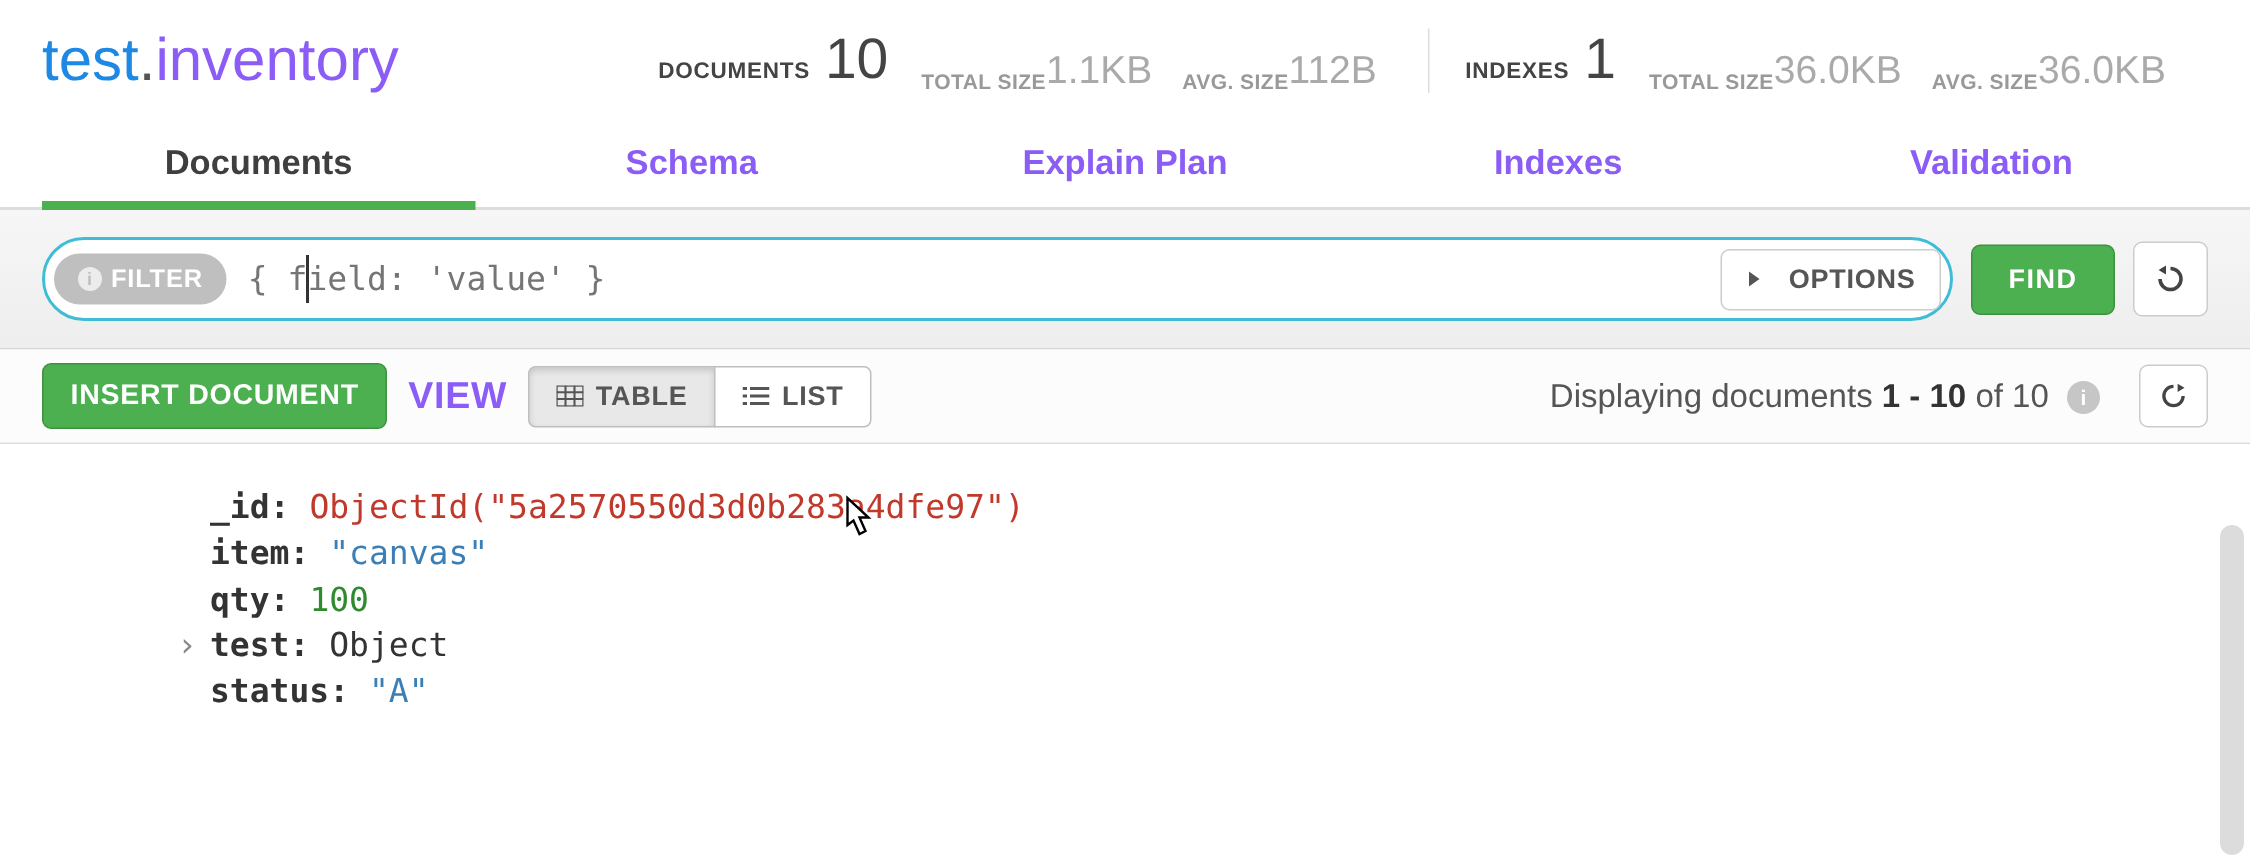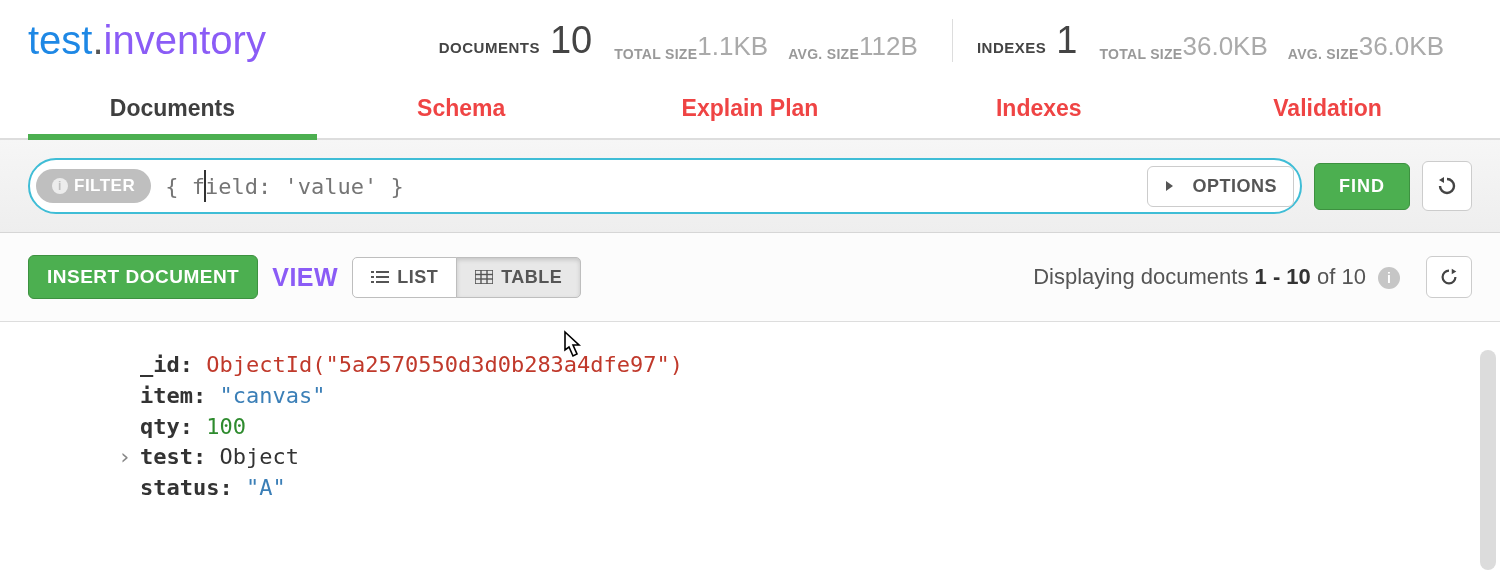--- a/index.html
+++ b/index.html
@@ -82,21 +82,21 @@
     border-bottom: 2px solid #ddd;
     padding: 0 28px;
     margin-top: 10px;
   }
   .tab {
     flex: 1;
     text-align: center;
     padding: 14px 0 12px 0;
     font-size: 23px;
     font-weight: 600;
-    color: #ef4444;
+    color: #8b5cf6;
     cursor: pointer;
     border-bottom: 6px solid transparent;
     margin-bottom: -2px;
   }
   .tab.active {
     color: #3f3f3f;
     border-bottom-color: #4caf50;
   }
 
   .filter-bar {
@@ -183,21 +183,21 @@
     display: flex;
     align-items: center;
     justify-content: center;
     color: #555;
     cursor: pointer;
   }
 
   .toolbar {
     display: flex;
     align-items: center;
-    padding: 22px 28px;
+    padding: 9px 28px;
     border-bottom: 1px solid #ddd;
     gap: 14px;
     background: #fcfcfc;
   }
   .insert-btn {
     background: #4caf50;
     border: 1px solid #3d9140;
     color: #fff;
     font-weight: 800;
     font-size: 19px;
@@ -379,41 +379,41 @@
       <path d="M12 5 A7 7 0 1 1 5 12" fill="none" stroke="#444" stroke-width="2.4"></path>
       <polygon points="9,3 4,6 9,9" fill="#444"></polygon>
     </svg>
   </button>
 </div>
 
 <div class="toolbar">
   <button class="insert-btn">INSERT DOCUMENT</button>
   <span class="view-label">VIEW</span>
   <div class="toggle-group">
+    <button class="toggle-btn hover">
+      <svg width="18" height="14" viewBox="0 0 18 14">
+        <rect x="0" y="0" width="18" height="14" fill="none" stroke="#555" stroke-width="1.6"></rect>
+        <line x1="0" y1="4.5" x2="18" y2="4.5" stroke="#555" stroke-width="1.4"></line>
+        <line x1="0" y1="9" x2="18" y2="9" stroke="#555" stroke-width="1.4"></line>
+        <line x1="6" y1="0" x2="6" y2="14" stroke="#555" stroke-width="1.4"></line>
+        <line x1="12" y1="0" x2="12" y2="14" stroke="#555" stroke-width="1.4"></line>
+      </svg>
+      <span>TABLE</span>
+    </button>
     <button class="toggle-btn">
       <svg width="18" height="14" viewBox="0 0 18 14">
         <rect x="0" y="1" width="3" height="2" fill="#555"></rect>
           <rect x="5" y="1" width="13" height="2" fill="#555"></rect>
         <rect x="0" y="6" width="3" height="2" fill="#555"></rect>
           <rect x="5" y="6" width="13" height="2" fill="#555"></rect>
         <rect x="0" y="11" width="3" height="2" fill="#555"></rect>
           <rect x="5" y="11" width="13" height="2" fill="#555"></rect>
       </svg>
       <span>LIST</span>
     </button>
-    <button class="toggle-btn hover">
-      <svg width="18" height="14" viewBox="0 0 18 14">
-        <rect x="0" y="0" width="18" height="14" fill="none" stroke="#555" stroke-width="1.6"></rect>
-        <line x1="0" y1="4.5" x2="18" y2="4.5" stroke="#555" stroke-width="1.4"></line>
-        <line x1="0" y1="9" x2="18" y2="9" stroke="#555" stroke-width="1.4"></line>
-        <line x1="6" y1="0" x2="6" y2="14" stroke="#555" stroke-width="1.4"></line>
-        <line x1="12" y1="0" x2="12" y2="14" stroke="#555" stroke-width="1.4"></line>
-      </svg>
-      <span>TABLE</span>
-    </button>
   </div>
 
   <span class="display-text">
     <span>Displaying documents </span><b>1 - 10</b><span> of </span><span>10</span>
     <span class="info-dot">i</span>
   </span>
   <button class="refresh-btn">
     <svg width="22" height="22" viewBox="0 0 24 24">
       <path d="M12 5 A7 7 0 1 1 5 12" fill="none" stroke="#444" stroke-width="2.4" transform="scale(-1,1) translate(-24,0)"></path>
       <polygon points="15,3 20,6 15,9" fill="#444"></polygon>

